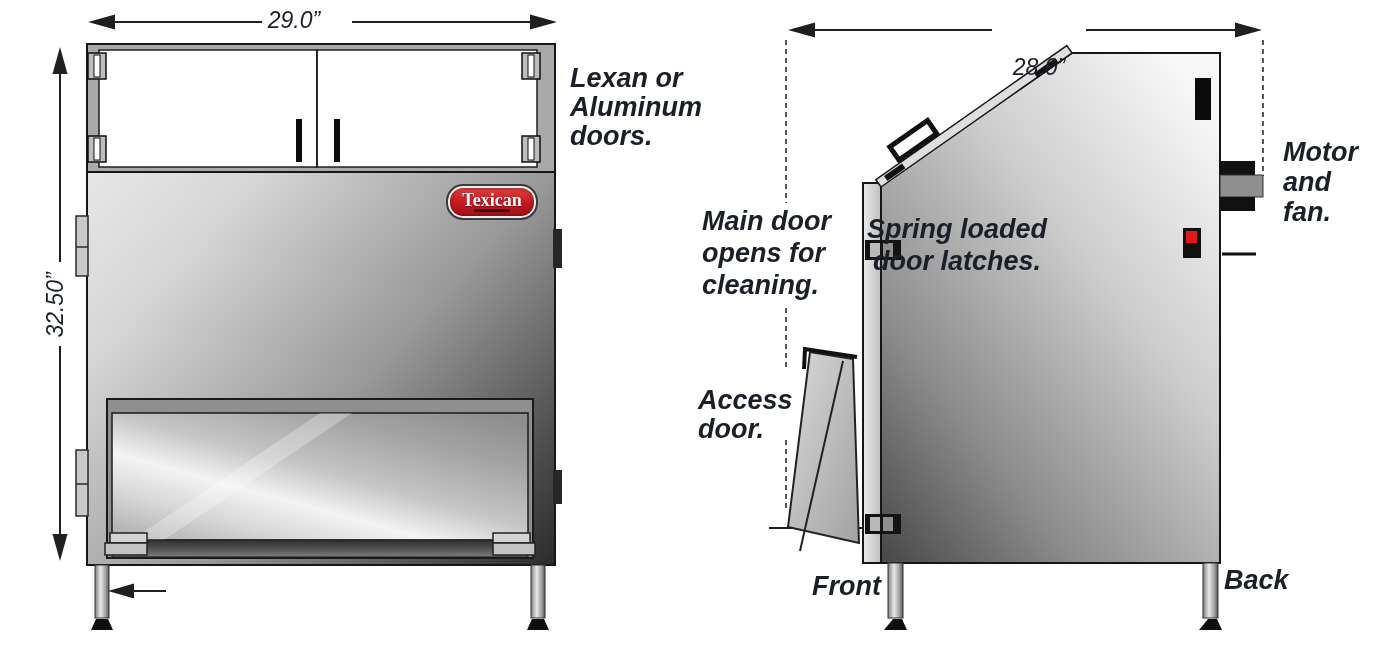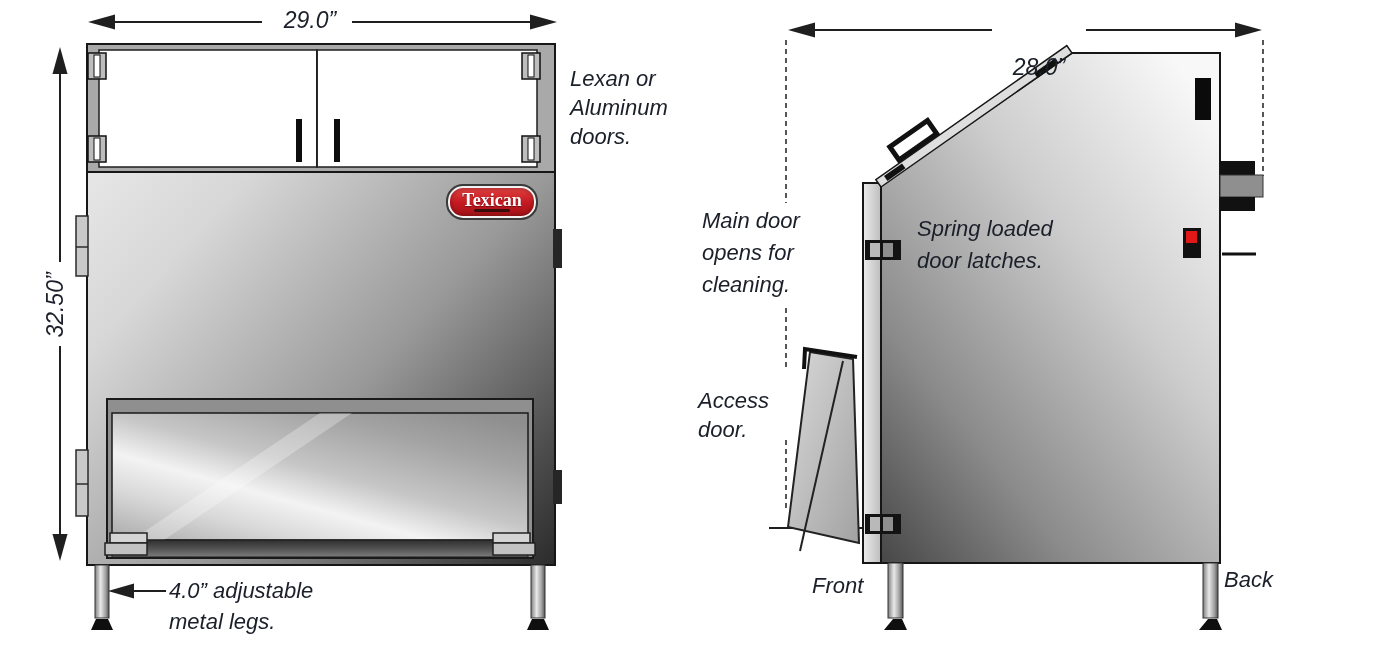--- a/index.html
+++ b/index.html
@@ -2,22 +2,22 @@
 <html><head>
 <meta charset="utf-8">
 <style>
   html,body{margin:0;padding:0;background:#ffffff;}
   .canvas{
     position:relative;width:1385px;height:657px;background:#ffffff;overflow:hidden;
     font-family:"Liberation Sans",sans-serif;color:#1a1f29;
   }
   .canvas svg{position:absolute;left:0;top:0;}
   .lbl{
-    position:absolute;font-style:italic;font-size:22px;line-height:30px;
-    color:#1a1f29;white-space:pre-line;letter-spacing:0;
+    position:absolute;font-style:italic;font-size:27px;line-height:30px;
+    color:#1a1f29;white-space:pre-line;letter-spacing:0;font-weight:bold;
   }
   .dim{font-size:23px;font-weight:400;text-align:center;}
   .rot{transform:rotate(-90deg);transform-origin:center;}
   .alignr{text-align:left;}
   .texican-badge{
     position:absolute;left:448px;top:186px;width:88px;height:32px;
     background:linear-gradient(180deg,#e04040 0%,#c3181f 55%,#a31318 100%);
     border:2px solid #f2f2f2;outline:2px solid #3b3b3b;border-radius:15px;
     box-sizing:border-box;display:flex;flex-direction:column;align-items:center;
     justify-content:center;box-shadow:inset 0 0 5px rgba(0,0,0,.35);
@@ -219,36 +219,37 @@
 
     <g>
       <rect x="888" y="563" width="15" height="55" fill="url(#gLeg)" stroke="#333" stroke-width="1"></rect>
       <polygon points="884,630 907,630 902,619 893,619" fill="#0f0f0f"></polygon>
       <rect x="1203" y="563" width="15" height="55" fill="url(#gLeg)" stroke="#333" stroke-width="1"></rect>
       <polygon points="1199,630 1222,630 1217,619 1208,619" fill="#0f0f0f"></polygon>
     </g>
   </g>
 </svg>
 
-<div class="lbl dim" style="left:258px;top:5px;width:104px;">29.0”</div>
+<div class="lbl dim" style="left:242px;top:5px;width:104px;">29.0”</div>
 <div class="lbl dim rot" style="left:-7px;top:290px;width:124px;">32.50”</div>
 <div class="lbl" style="left:570px;top:64px;line-height:29px;">Lexan or
 Aluminum
 doors.</div>
-<div class="lbl" style="left:169px;top:575px;line-height:31px;">4.0” adjustable
-metal legs.</div>
 
 <div class="lbl dim" style="left:987px;top:11px;width:104px;margin-top:41px;">28.0”</div>
 <div class="lbl alignr" style="left:702px;top:205px;width:140px;line-height:32px;">Main door
 opens for
 cleaning.</div>
-<div class="lbl" style="left:917px;top:213px;line-height:32px;">Spring loaded
+<div class="lbl" style="left:867px;top:213px;line-height:32px;text-align:center;">Spring loaded
 door latches.</div>
 <div class="lbl alignr" style="left:698px;top:386px;width:104px;line-height:29px;">Access
 door.</div>
+<div class="lbl" style="left:1283px;top:137px;line-height:30px;">Motor
+and
+fan.</div>
 <div class="lbl" style="left:812px;top:571px;">Front</div>
 <div class="lbl" style="left:1224px;top:565px;">Back</div>
 
 <div class="texican-badge">
   <span class="texican-text">Texican</span>
   <span class="texican-tagline-bar"></span>
 </div>
 
 </div>
 

